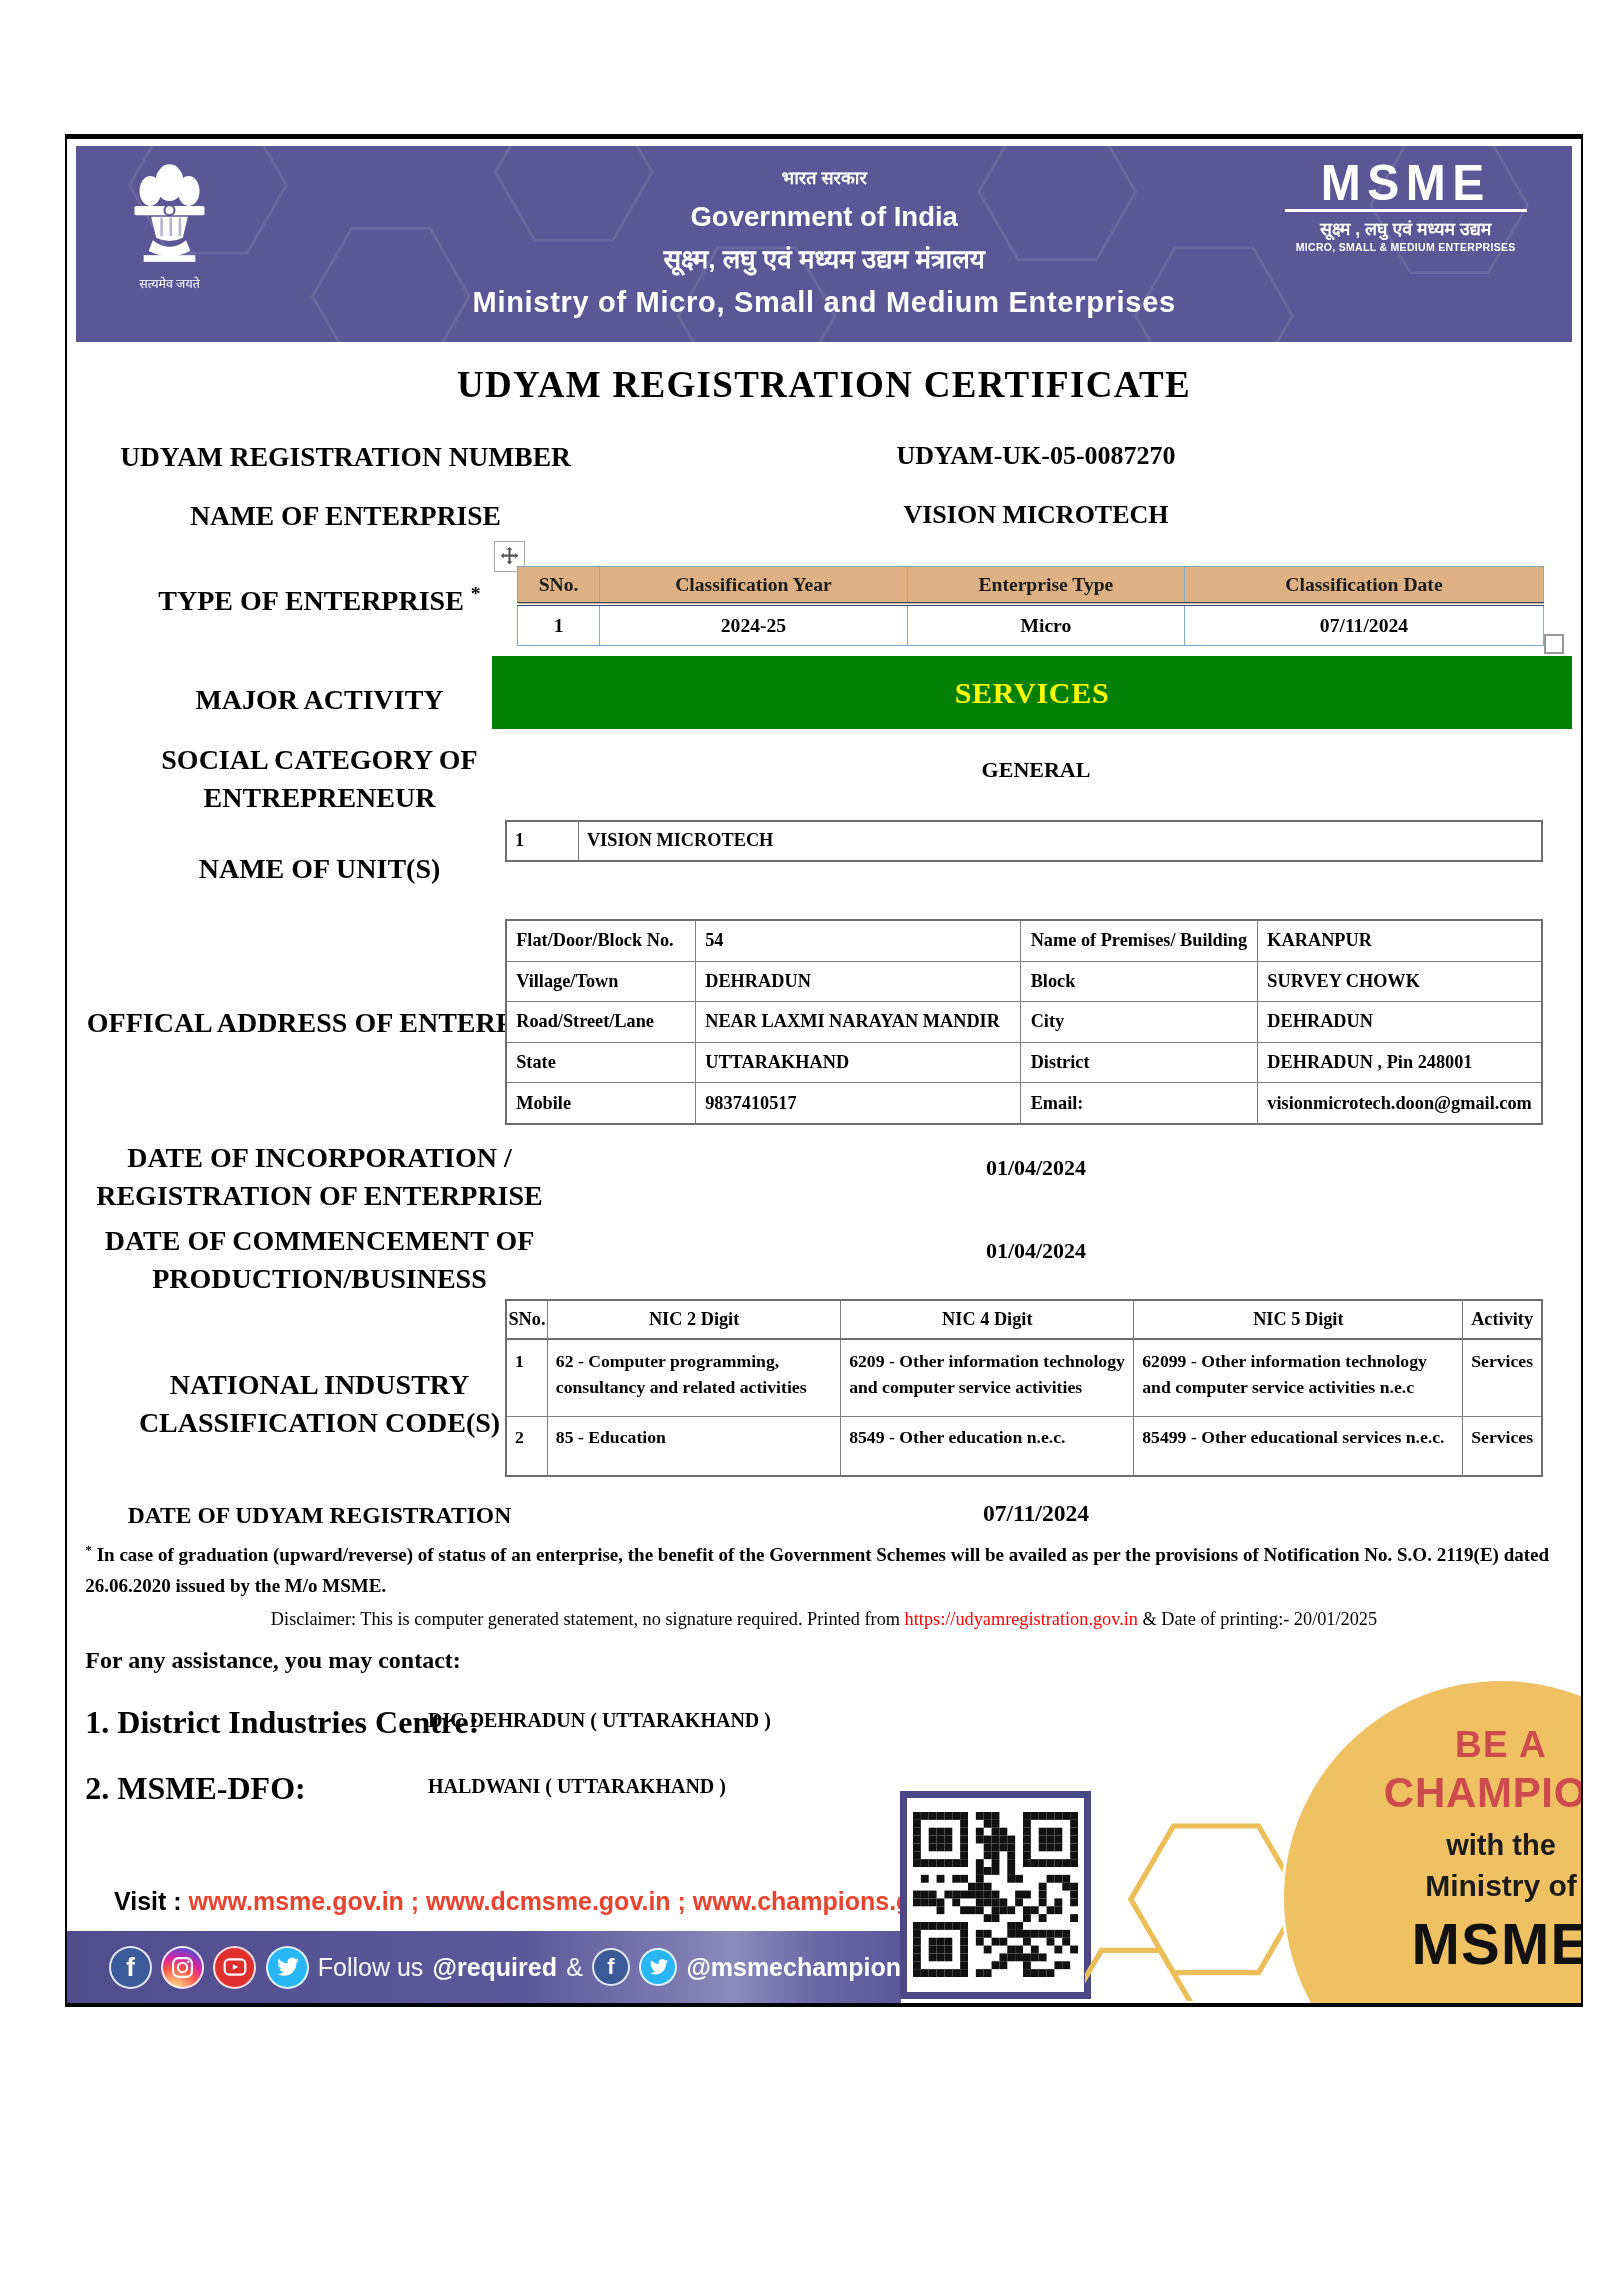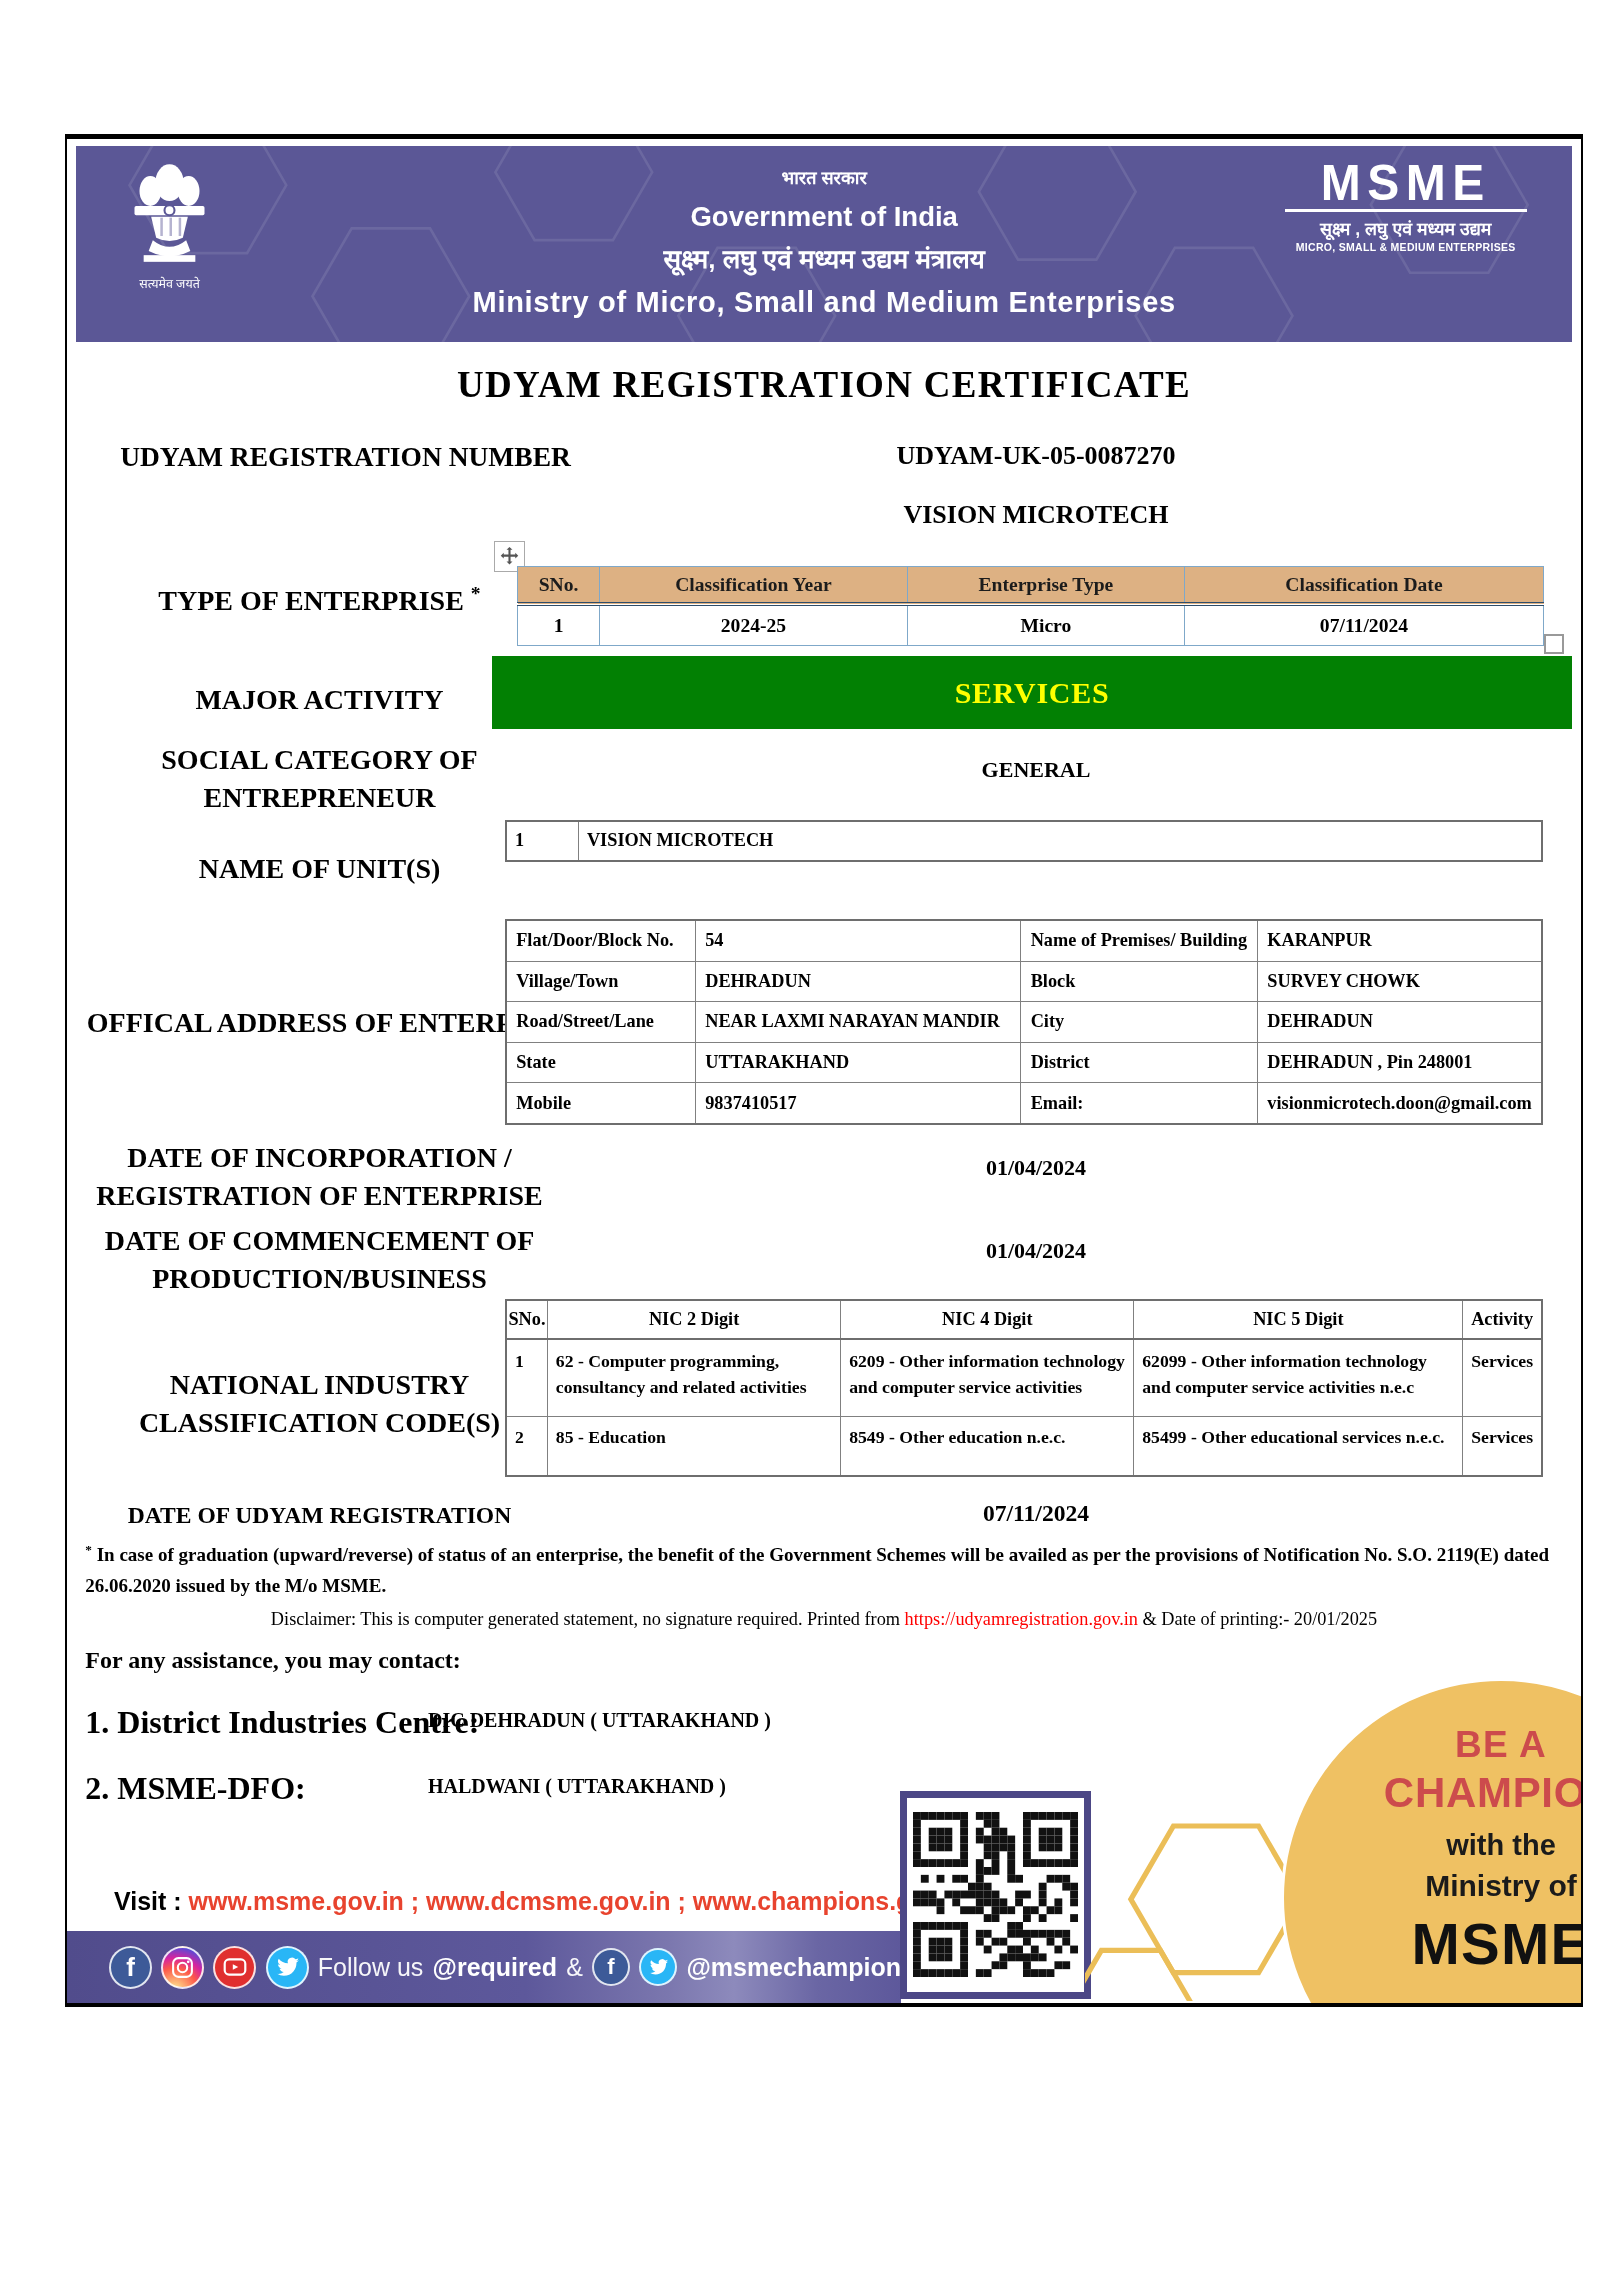--- a/index.html
+++ b/index.html
@@ -148,20 +148,21 @@
         <div class="msme-hindi">सूक्ष्म , लघु एवं मध्यम उद्यम</div>
         <div class="msme-tag">MICRO, SMALL &amp; MEDIUM ENTERPRISES</div>
       </div>
     </div>
 
     <div class="title">UDYAM REGISTRATION CERTIFICATE</div>
 
     <div class="lbl-lg" style="top:302px;">UDYAM REGISTRATION NUMBER</div>
     <div class="val val-lg" style="top:302px;">UDYAM-UK-05-0087270</div>
 
+    <div class="lbl-lg" style="top:361px;">NAME OF ENTERPRISE</div>
     <div class="val val-lg" style="top:361px;">VISION MICROTECH</div>
 
     <div class="lbl" style="top:442px;">
       <span>TYPE OF ENTERPRISE</span>
       <sup class="star">*</sup>
     </div>
 
     <div class="handle-move">
       <svg viewBox="0 0 24 24" width="21" height="21">
         <path fill="#555" d="M12 1l3.4 3.4h-2.2v5.4h5.4V7.6L22 11l-3.4 3.4v-2.2h-5.4v5.4h2.2L12 21l-3.4-3.4h2.2v-5.4H5.4v2.2L2 11l3.4-3.4v2.2h5.4V4.4H8.6z"></path>

